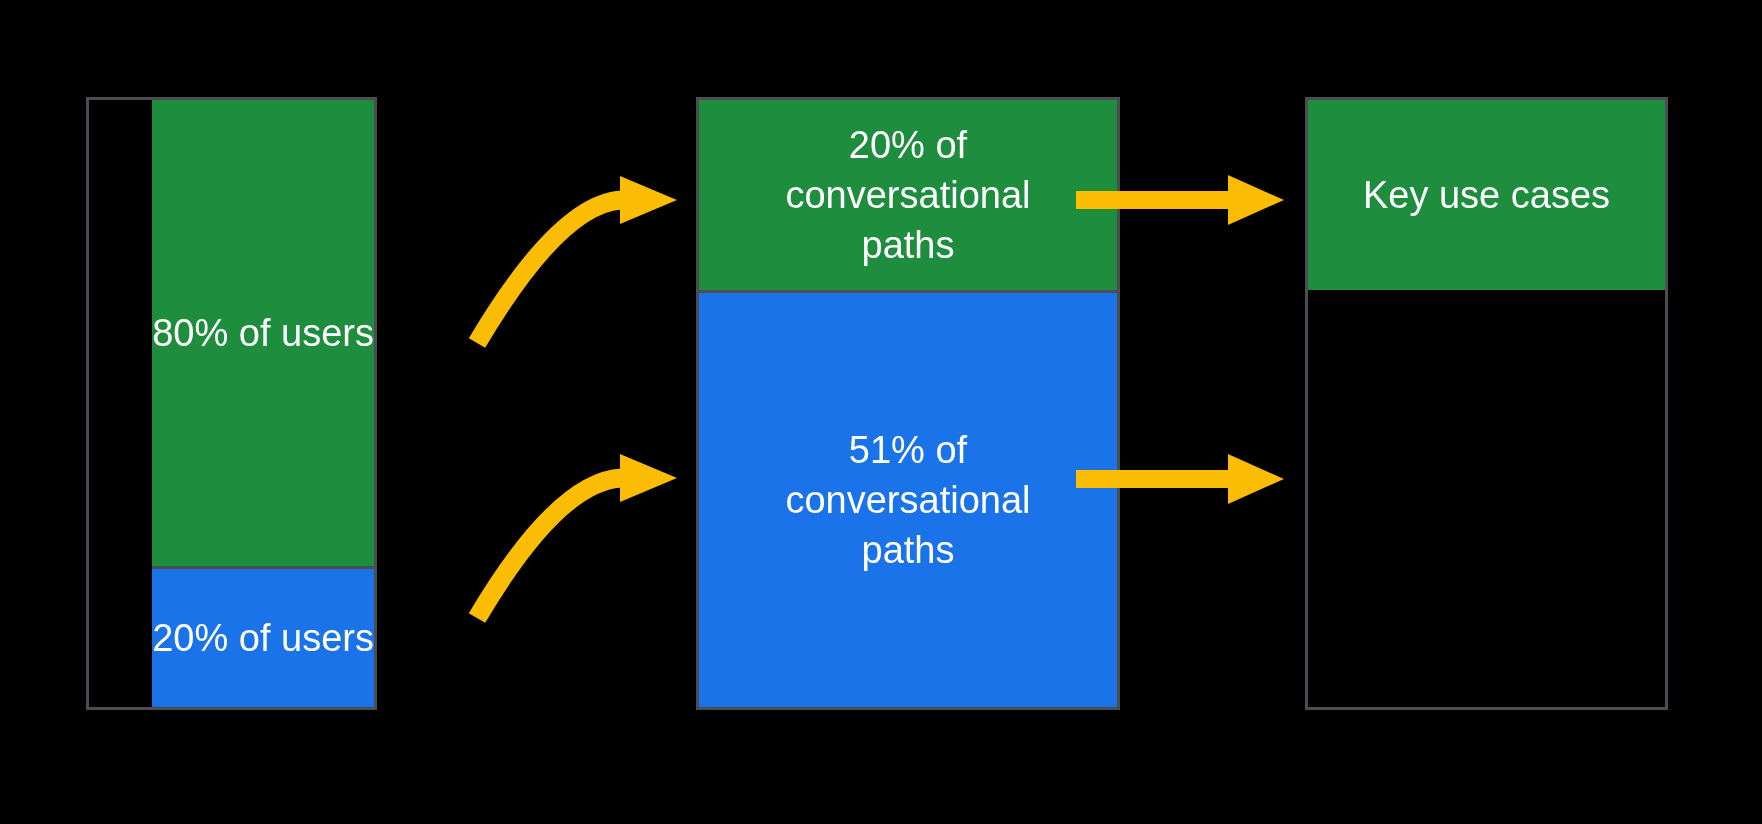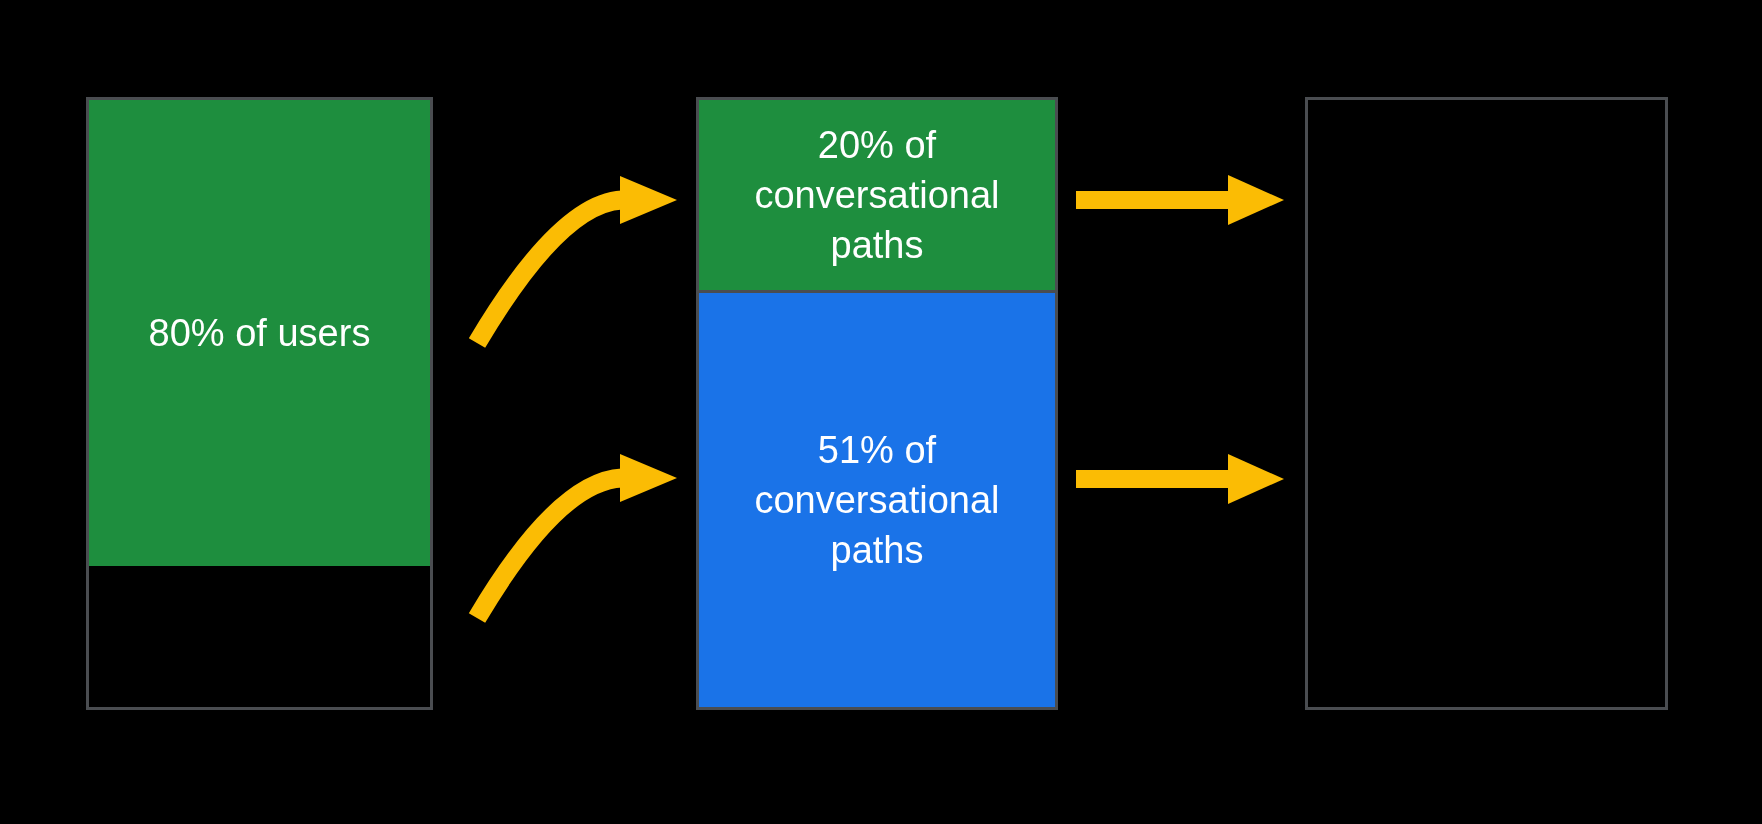--- a/index.html
+++ b/index.html
@@ -59,40 +59,46 @@
   .arrow-fill {
     fill: var(--arrow-yellow, #fbbc04);
     stroke: none;
   }
 </style>
 </head>
 <body>
 
 <div class="canvas">
 
-  <div class="col" style="left:86px; width:347px;">
+  <div class="col" style="left:86px; width:291px;align-items:flex-end;">
     <div class="seg green" style="height:466px;">
       <span class="seg-label">80% of users</span>
     </div>
+    <div class="seg blue">
+      <span class="seg-label">20% of users</span>
+    </div>
   </div>
 
-  <div class="col" style="left:696px; width:362px;">
+  <div class="col" style="left:696px; width:424px;">
     <div class="seg green" style="height:190px;">
       <span class="seg-label">20% of
 conversational
 paths</span>
     </div>
     <div class="seg blue">
       <span class="seg-label">51% of
 conversational
 paths</span>
     </div>
   </div>
 
   <div class="col" style="left:1305px; width:363px;">
+    <div class="seg green" style="height:190px;">
+      <span class="seg-label">Key use cases</span>
+    </div>
   </div>
 
   <svg class="arrow-layer" viewBox="0 0 1762 824" xmlns="http://www.w3.org/2000/svg">
 
     <g>
       <path class="arrow-stroke" d="M 477 343 Q 560 203 622 200"></path>
       <path class="arrow-fill" d="M 620 176 L 677 200 L 620 224 Z"></path>
     </g>
 
     <g>

